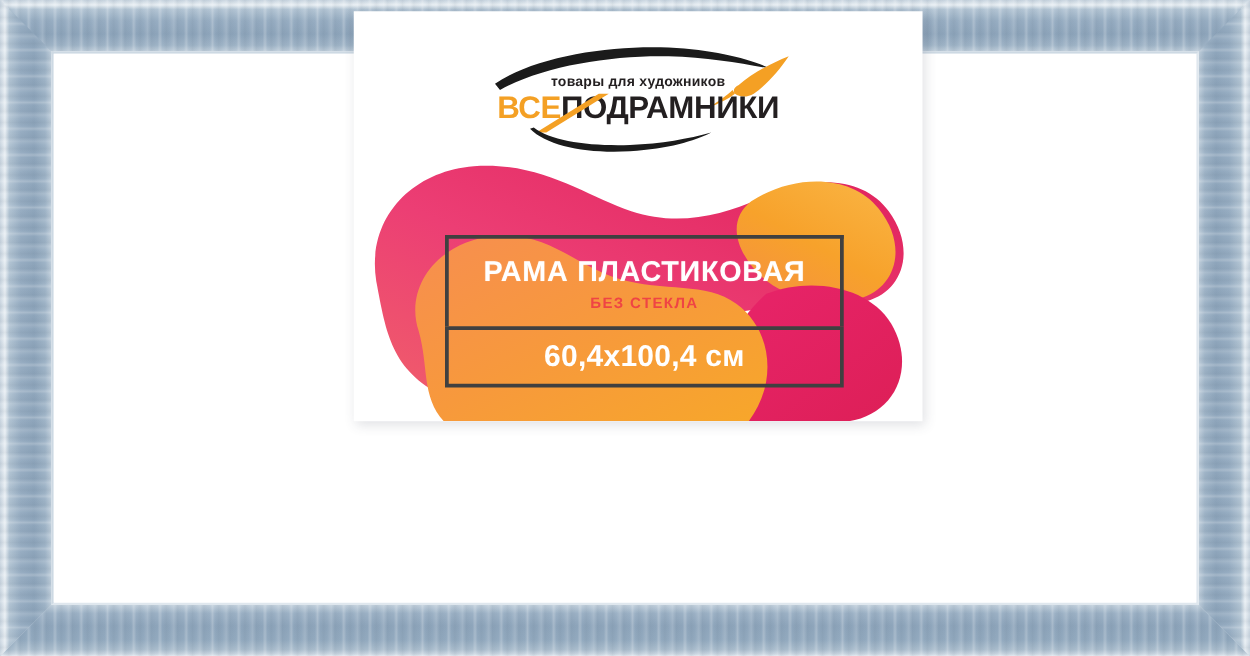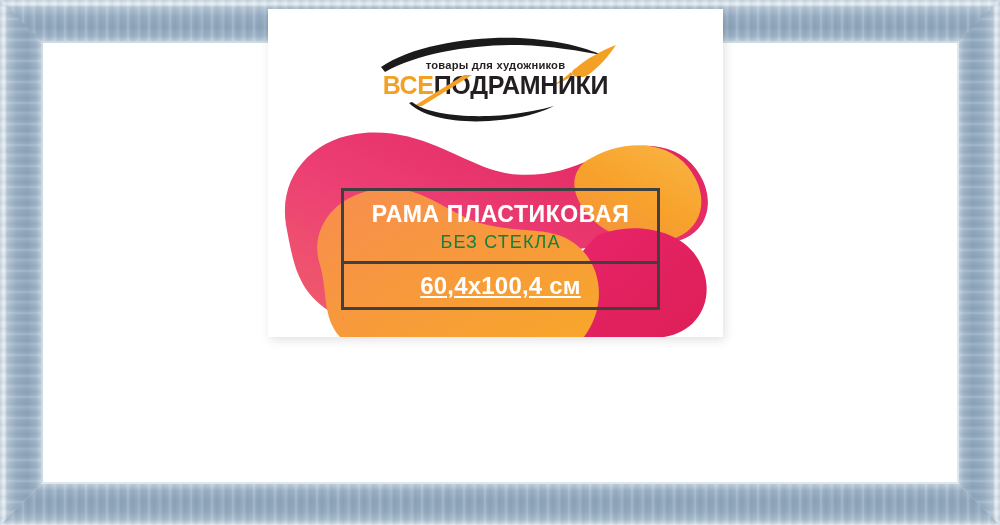--- a/index.html
+++ b/index.html
@@ -129,21 +129,21 @@
   .frame-opening{
     position:absolute;
     left:43px;top:43px;
     width:914px;height:439px;
     background:#ffffff;
   }
 
   
   .label-card{
     position:absolute;
-    left:268px;top:9px;
+    left:283px;top:9px;
     width:455px;
     height:328px;
     background:#ffffff;
     overflow:hidden;
     box-shadow:2px 3px 9px rgba(60,70,85,.16);
   }
 
   .label-logo{
     position:absolute;
     left:0;top:22px;
@@ -182,36 +182,35 @@
     color:#ffffff;
     font-weight:bold;
     font-size:23px;
     letter-spacing:.6px;
     line-height:1;
     margin-top:2px;
     white-space:nowrap;
     text-shadow:0 0 1px rgba(255,255,255,.35);
   }
   .t-sub{
-    color:#15803d;
-    font-weight:normal;
-    font-size:18px;
+    color:#ef4444;
+    font-weight:bold;
+    font-size:12px;
     letter-spacing:1.1px;
     line-height:1;
     margin-top:7px;
     white-space:nowrap;
   }
   .t-size{
     color:#ffffff;
     font-weight:bold;
     font-size:24px;
     letter-spacing:.2px;
     line-height:1;
     white-space:nowrap;
-    text-decoration:underline;
   }
 </style>
 </head>
 <body>
 
 <div class="product-stage">
 
   <div class="frame-outer">
 
     <div class="frame-side rail-top">

